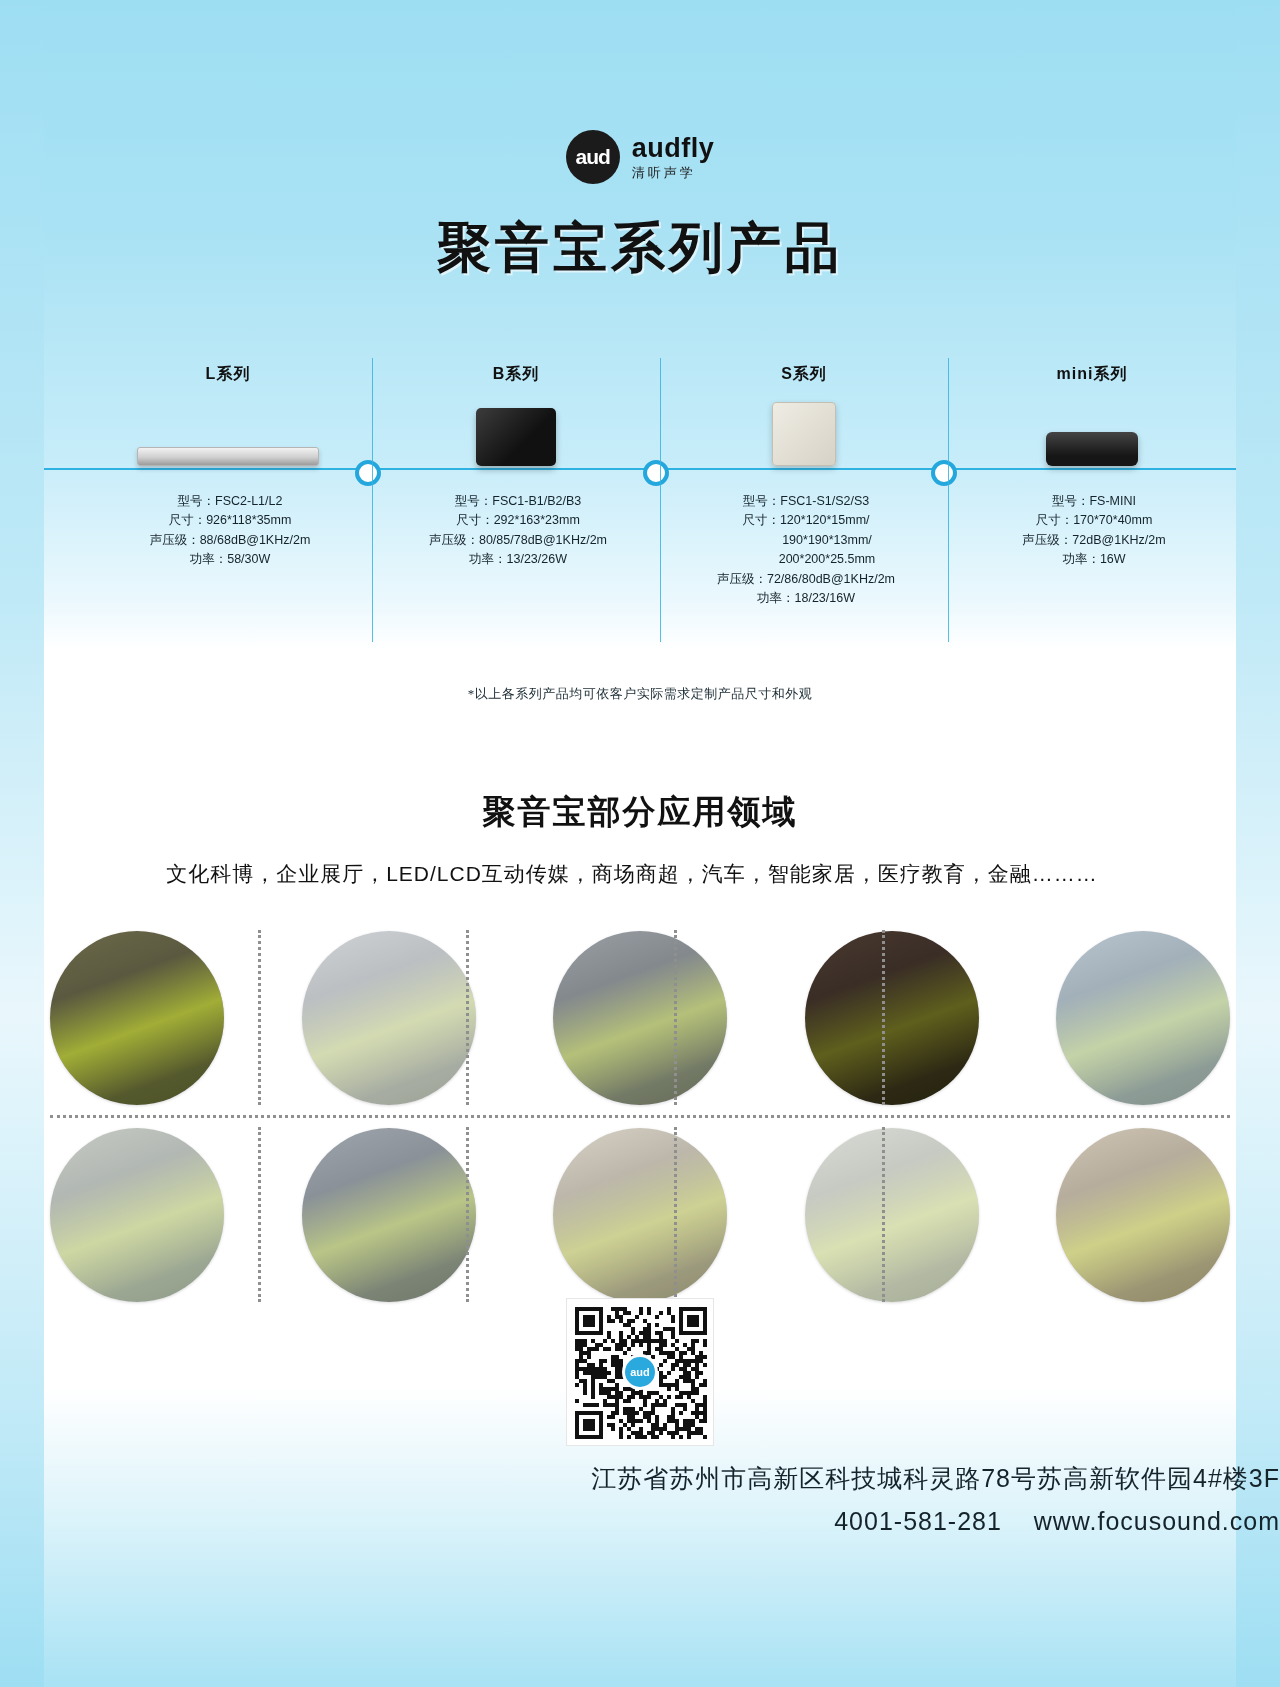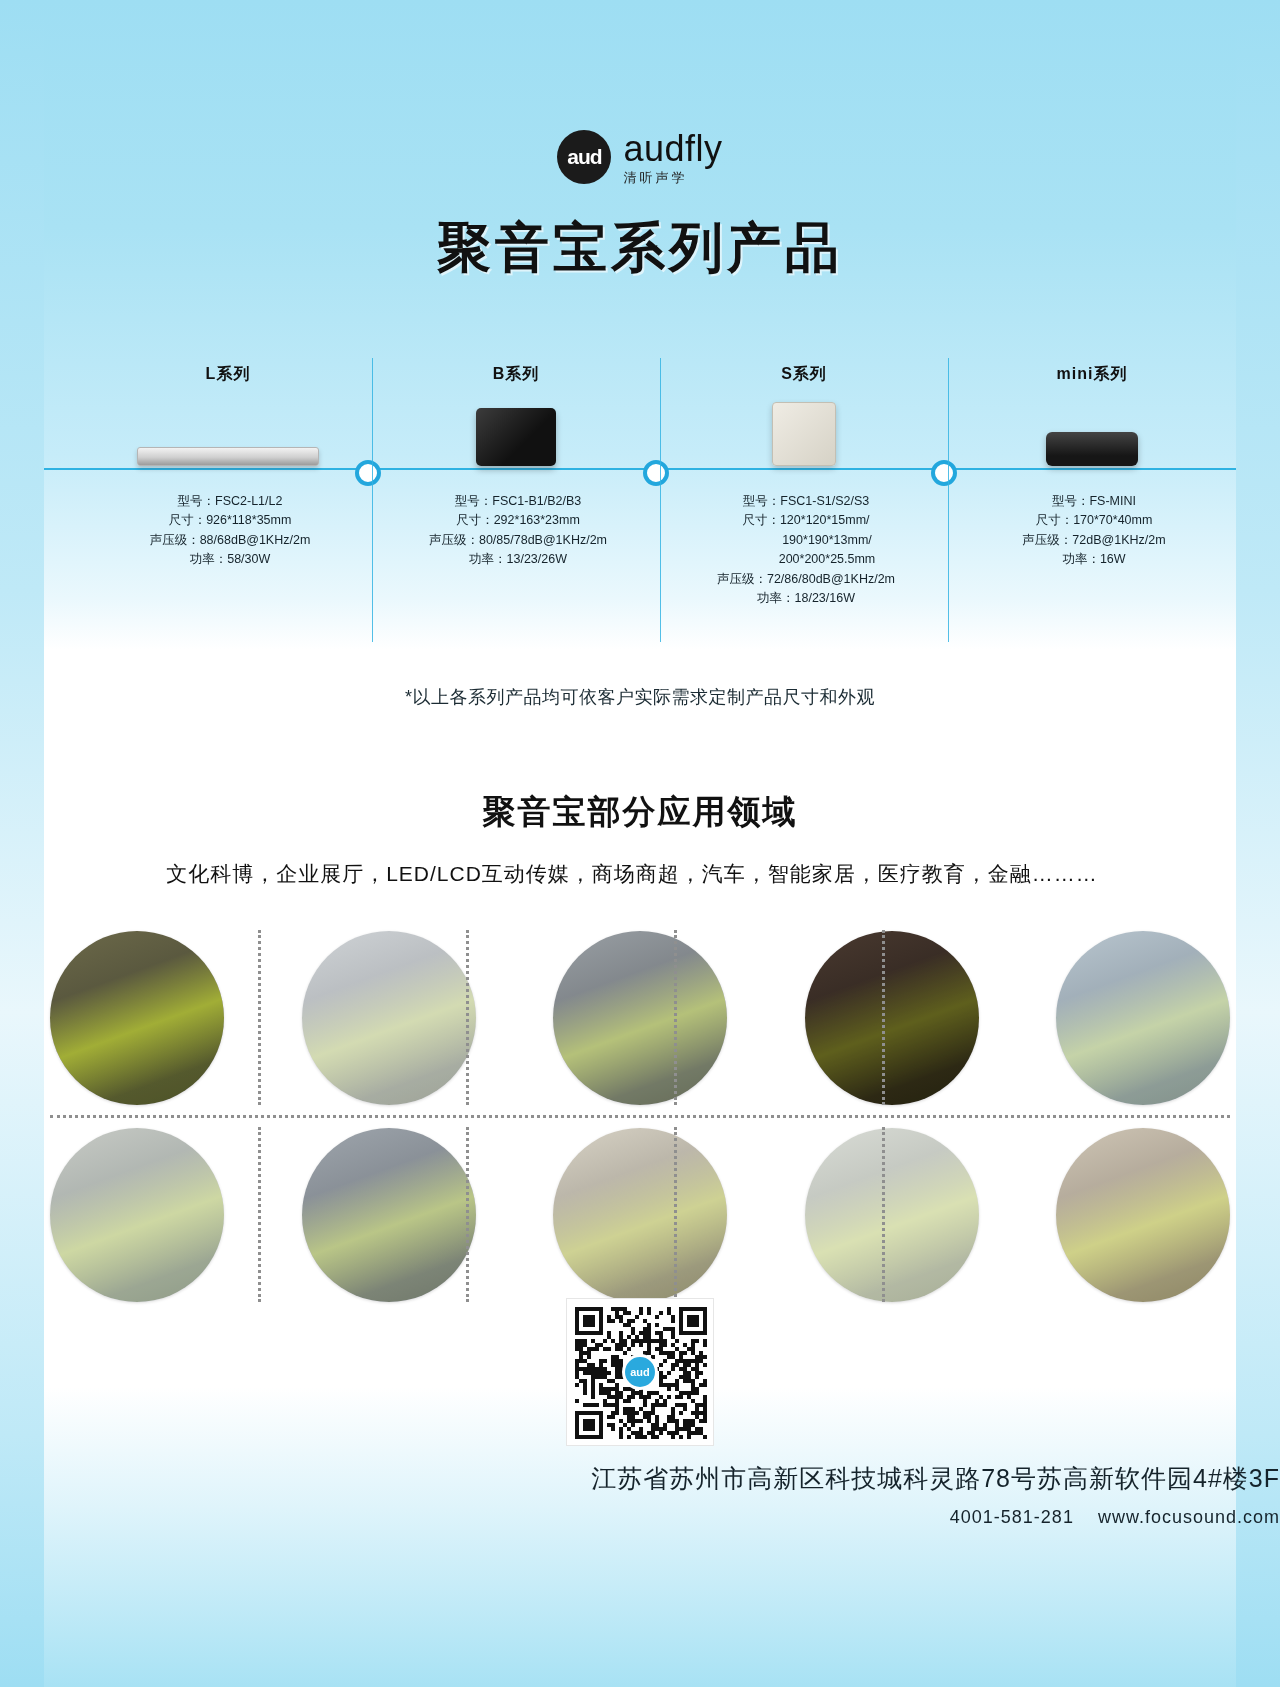--- a/index.html
+++ b/index.html
@@ -35,21 +35,21 @@
     position:absolute;left:0;right:0;top:130px;
     display:flex;align-items:center;justify-content:center;gap:12px;
   }
   .logo-mark{
     width:54px;height:54px;border-radius:50%;
     background:#1b1b1b;color:#fff;
     display:flex;align-items:center;justify-content:center;
     font-size:21px;font-weight:bold;letter-spacing:-1px;
   }
   .logo-text{display:flex;flex-direction:column;align-items:flex-start;line-height:1;}
-  .logo-name{font-size:36px;font-weight:normal;color:#111;letter-spacing:.5px;}
+  .logo-name{font-size:27px;font-weight:bold;color:#111;letter-spacing:.5px;}
   .logo-sub{font-size:13px;color:#222;letter-spacing:3px;margin-top:4px;}
 
   
   .main-title{
     position:absolute;left:0;right:0;top:212px;text-align:center;
     font-size:54px;font-weight:bold;color:#111;letter-spacing:4px;
     text-shadow:2px 2px 0 rgba(255,255,255,.6);
   }
 
   
@@ -95,21 +95,21 @@
     border:1px solid #cfcfcf;box-shadow:0 3px 6px rgba(0,0,0,.2);}
   .sb-s{width:62px;height:62px;border-radius:4px;
     background:linear-gradient(135deg,#efece4,#d6d2c6);
     border:1px solid #c3bfb3;box-shadow:0 3px 6px rgba(0,0,0,.2);}
   .sb-m{width:92px;height:34px;border-radius:6px;
     background:linear-gradient(180deg,#444,#161616 70%);
     box-shadow:0 3px 6px rgba(0,0,0,.25);}
 
   .note{
     position:absolute;left:0;right:0;top:685px;text-align:center;
-    font-size:18px;color:#1b2b33;letter-spacing:.5px;
+    font-size:13px;color:#1b2b33;letter-spacing:.5px;font-family:Liberation Serif, serif;
   }
 
   
   .sec-title{
     position:absolute;left:0;right:0;top:790px;text-align:center;
     font-size:33px;font-weight:bold;color:#111;letter-spacing:2px;
   }
   .sec-desc{
     position:absolute;left:0;right:16px;top:860px;text-align:center;
     font-size:21px;color:#111;letter-spacing:1px;
@@ -148,21 +148,21 @@
   .qr-badge{
     position:absolute;left:50%;top:50%;transform:translate(-50%,-50%);
     width:30px;height:30px;border-radius:50%;background:#2aa9de;color:#fff;
     display:flex;align-items:center;justify-content:center;font-size:11px;font-weight:bold;
     border:3px solid #fff;
   }
   .footer{
     position:absolute;left:0;right:0;top:1462px;text-align:right;color:#15232b;padding-left:22px;
   }
   .footer .addr{font-size:25px;letter-spacing:1px;}
-  .footer .contact{font-size:18px;margin-top:12px;letter-spacing:1px;}
+  .footer .contact{font-size:25px;margin-top:12px;letter-spacing:1px;}
 </style>
 </head>
 <body>
 
 <div class="page">
   <div class="top-band"></div>
   <div class="bottom-band"></div>
   <div class="side-left"></div>
   <div class="side-right"></div>
 

